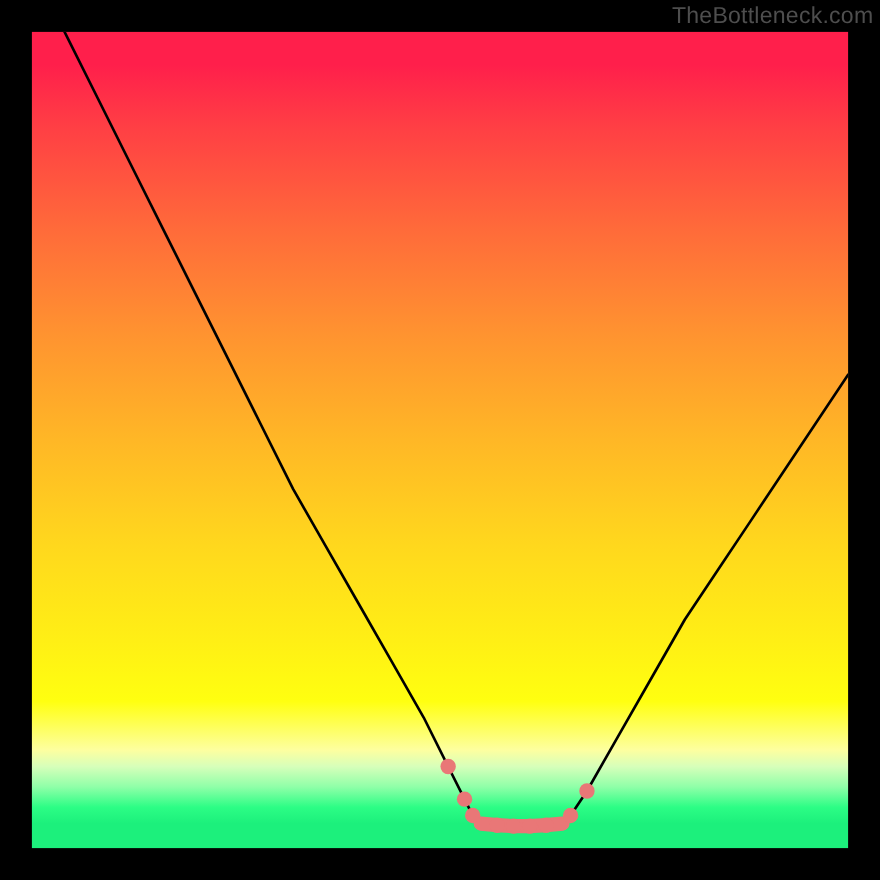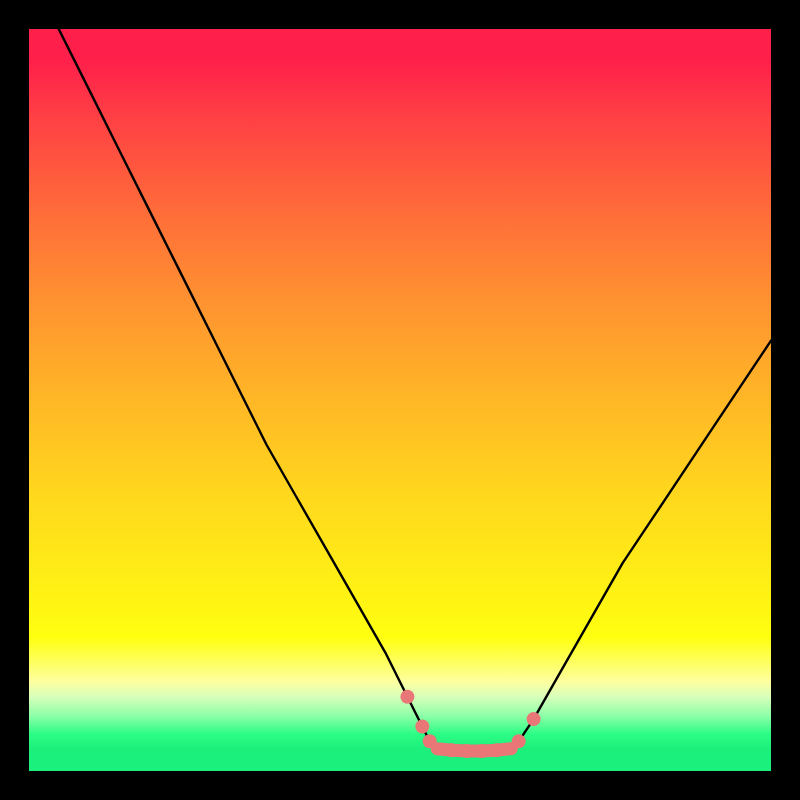--- a/index.html
+++ b/index.html
@@ -78,13 +78,14 @@
           <circle cx="400.7" cy="712.3" r="7" fill="#e97777"></circle>
           <circle cx="422.9" cy="721.2" r="7" fill="#e97777"></circle>
           <circle cx="437.8" cy="722.0" r="7" fill="#e97777"></circle>
           <circle cx="452.6" cy="722.0" r="7" fill="#e97777"></circle>
           <circle cx="467.5" cy="721.2" r="7" fill="#e97777"></circle>
           <circle cx="489.7" cy="712.3" r="7" fill="#e97777"></circle>
           <circle cx="504.6" cy="690.1" r="7" fill="#e97777"></circle>
         </g>
     </svg>
   </div>
+  <div class="watermark">TheBottleneck.com</div>
 </div>
 
 </body></html>

